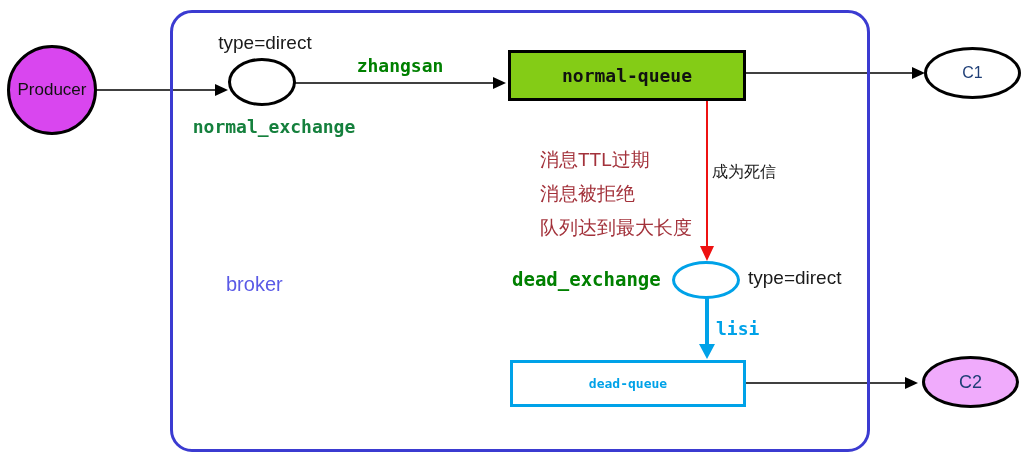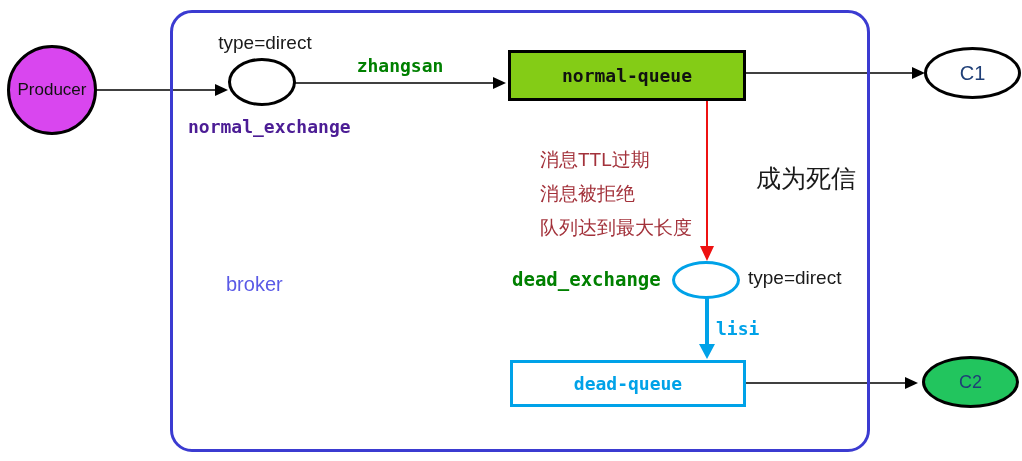--- a/index.html
+++ b/index.html
@@ -19,49 +19,49 @@
   .producer-circle {
     left: 7px; top: 45px; width: 84px; height: 84px;
     border: 3px solid #000; border-radius: 50%;
     font-size: 17px; color: #111; background: #d946ef; align-items: center;
   }
   .exchange-ellipse {
     left: 228px; top: 58px; width: 62px; height: 42px;
     border: 3px solid #000; border-radius: 50%; background: #fff;
   }
   .type-label-1 { left: 203px; top: 32px; width: 124px; text-align: center; font-size: 19px; color: #1a1a1a; }
-  .normal-exchange-label { left: 188px; top: 116px; width: 172px; text-align: left; font-size: 18px; color: #4c1d95; }
+  .normal-exchange-label { left: 188px; top: 116px; width: 172px; text-align: center; font-size: 18px; color: #15803d; }
   .zhangsan-label { left: 348px; top: 55px; width: 104px; text-align: center; font-size: 18px; color: #008000; }
   .normal-queue-rect {
     left: 508px; top: 50px; width: 232px; height: 45px;
     border: 3px solid #000; background: #84cc16;
     font-size: 18px; color: #111;
   }
   .c1-ellipse {
     left: 924px; top: 47px; width: 91px; height: 46px;
     border: 3px solid #000; border-radius: 50%; background: #fff;
-    font-size: 20px; color: #1f3f77;
+    font-size: 16px; color: #1f3f77;
   }
   .reasons { left: 540px; top: 143px; width: 230px; font-size: 19px; color: #a3323b; line-height: 34px; }
-  .become-label { left: 712px; top: 162px; width: 120px; font-size: 25px; color: #1a1a1a; margin-left: 44px; }
+  .become-label { left: 712px; top: 162px; width: 120px; font-size: 16px; color: #1a1a1a; }
   .dead-exchange-ellipse {
     left: 672px; top: 261px; width: 62px; height: 32px;
     border: 3px solid #00a2e8; border-radius: 50%; background: #fff;
   }
   .dead-exchange-label { left: 512px; top: 268px; width: 146px; text-align: right; font-size: 19px; color: #008000; }
   .type-label-2 { left: 748px; top: 267px; width: 120px; font-size: 19px; color: #1a1a1a; }
   .lisi-label { left: 716px; top: 318px; width: 60px; font-size: 18px; color: #00a2e8; }
   .dead-queue-rect {
     left: 510px; top: 360px; width: 230px; height: 41px;
     border: 3px solid #00a2e8; background: #fff;
-    font-size: 18px; color: #00a2e8;
+    font-size: 13px; color: #00a2e8;
   }
   .c2-ellipse {
     left: 922px; top: 356px; width: 91px; height: 46px;
-    border: 3px solid #000; border-radius: 50%; background: #22c55e;
+    border: 3px solid #000; border-radius: 50%; background: #f0abfc;
     font-size: 18px; color: #1f3f77;
   }
   .broker-label { left: 226px; top: 273px; width: 80px; font-size: 20px; color: #5a5ae6; }
   svg.connectors { left: 0; top: 0; width: 1022px; height: 461px; pointer-events: none; }
 </style>
 </head>
 <body>
 
 <div class="canvas">
 

